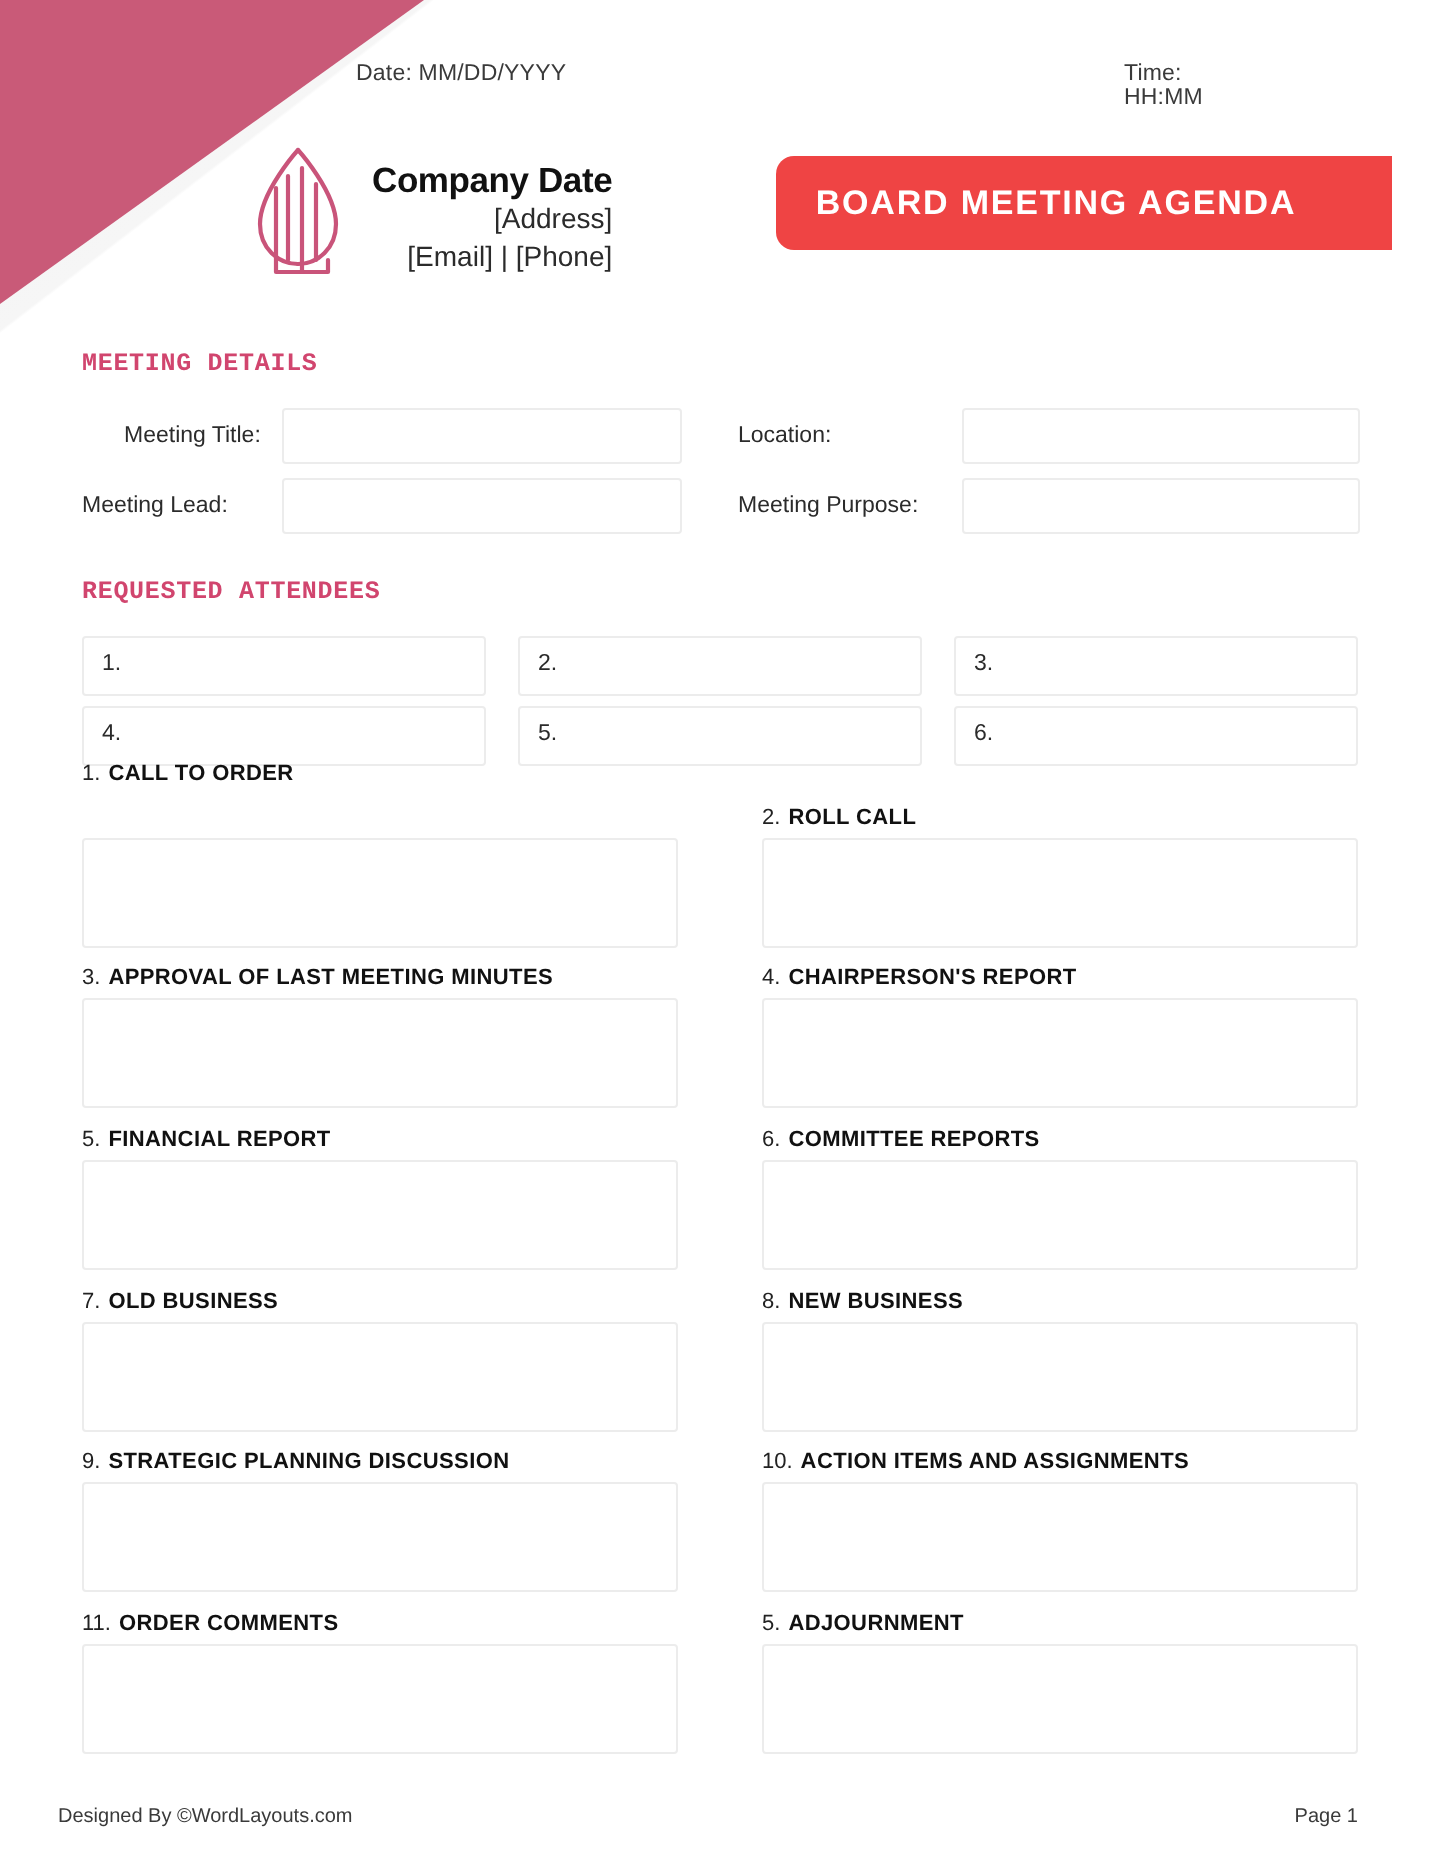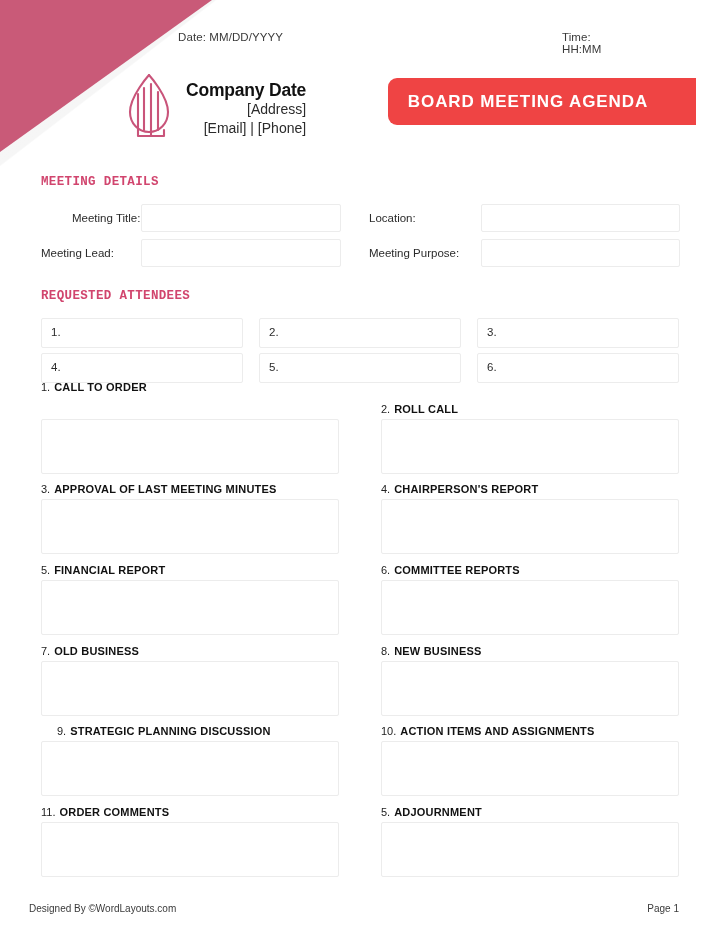--- a/index.html
+++ b/index.html
@@ -232,21 +232,21 @@
   </div>
 
   <div class="banner">
     <span class="banner-title">BOARD MEETING AGENDA</span>
   </div>
 
   <div class="section-heading" style="top:175px">MEETING DETAILS</div>
   <div class="section-heading" style="top:289px">REQUESTED ATTENDEES</div>
 
   <div id="details-layer">
-      <div class="fieldlabel" style="left: 39px; top: 212px; padding-left: 33px;">Meeting Title:</div>
+      <div class="fieldlabel" style="left: 29px; top: 212px; padding-left: 33px;">Meeting Title:</div>
       <div class="fieldbox" style="left: 141px; top: 204px; width: 200px; height: 28px;"></div>
       <div class="fieldlabel" style="left: 369px; top: 212px;">Location:</div>
       <div class="fieldbox" style="left: 481px; top: 204px; width: 199px; height: 28px;"></div>
       <div class="fieldlabel" style="left: 41px; top: 247px;">Meeting Lead:</div>
       <div class="fieldbox" style="left: 141px; top: 239px; width: 200px; height: 28px;"></div>
       <div class="fieldlabel" style="left: 369px; top: 247px;">Meeting Purpose:</div>
       <div class="fieldbox" style="left: 481px; top: 239px; width: 199px; height: 28px;"></div>
     </div>
   <div id="attendees-layer">
       <div class="attendee-box" style="left: 41px; top: 318px; width: 202px;">
@@ -278,21 +278,21 @@
       <div class="agenda-label" style="left: 381px; top: 483px;"><span class="agenda-num">4.</span><span class="agenda-text">CHAIRPERSON'S REPORT</span></div>
       <div class="agenda-box" style="left: 381px; top: 499px; width: 298px;"></div>
       <div class="agenda-label" style="left: 41px; top: 564px;"><span class="agenda-num">5.</span><span class="agenda-text">FINANCIAL REPORT</span></div>
       <div class="agenda-box" style="left: 41px; top: 580px; width: 298px;"></div>
       <div class="agenda-label" style="left: 381px; top: 564px;"><span class="agenda-num">6.</span><span class="agenda-text">COMMITTEE REPORTS</span></div>
       <div class="agenda-box" style="left: 381px; top: 580px; width: 298px;"></div>
       <div class="agenda-label" style="left: 41px; top: 645px;"><span class="agenda-num">7.</span><span class="agenda-text">OLD BUSINESS</span></div>
       <div class="agenda-box" style="left: 41px; top: 661px; width: 298px;"></div>
       <div class="agenda-label" style="left: 381px; top: 645px;"><span class="agenda-num">8.</span><span class="agenda-text">NEW BUSINESS</span></div>
       <div class="agenda-box" style="left: 381px; top: 661px; width: 298px;"></div>
-      <div class="agenda-label" style="left: 57px; top: 725px;"><span class="agenda-num">9.</span><span class="agenda-text">STRATEGIC PLANNING DISCUSSION</span></div>
+      <div class="agenda-label" style="left: 41px; top: 725px;"><span class="agenda-num">9.</span><span class="agenda-text">STRATEGIC PLANNING DISCUSSION</span></div>
       <div class="agenda-box" style="left: 41px; top: 741px; width: 298px;"></div>
       <div class="agenda-label" style="left: 381px; top: 725px;"><span class="agenda-num">10.</span><span class="agenda-text">ACTION ITEMS AND ASSIGNMENTS</span></div>
       <div class="agenda-box" style="left: 381px; top: 741px; width: 298px;"></div>
       <div class="agenda-label" style="left: 41px; top: 806px;"><span class="agenda-num">11.</span><span class="agenda-text">ORDER COMMENTS</span></div>
       <div class="agenda-box" style="left: 41px; top: 822px; width: 298px;"></div>
       <div class="agenda-label" style="left: 381px; top: 806px;"><span class="agenda-num">5.</span><span class="agenda-text">ADJOURNMENT</span></div>
       <div class="agenda-box" style="left: 381px; top: 822px; width: 298px;"></div>
     </div>
 
   <div class="footer-left">Designed By ©WordLayouts.com</div>

